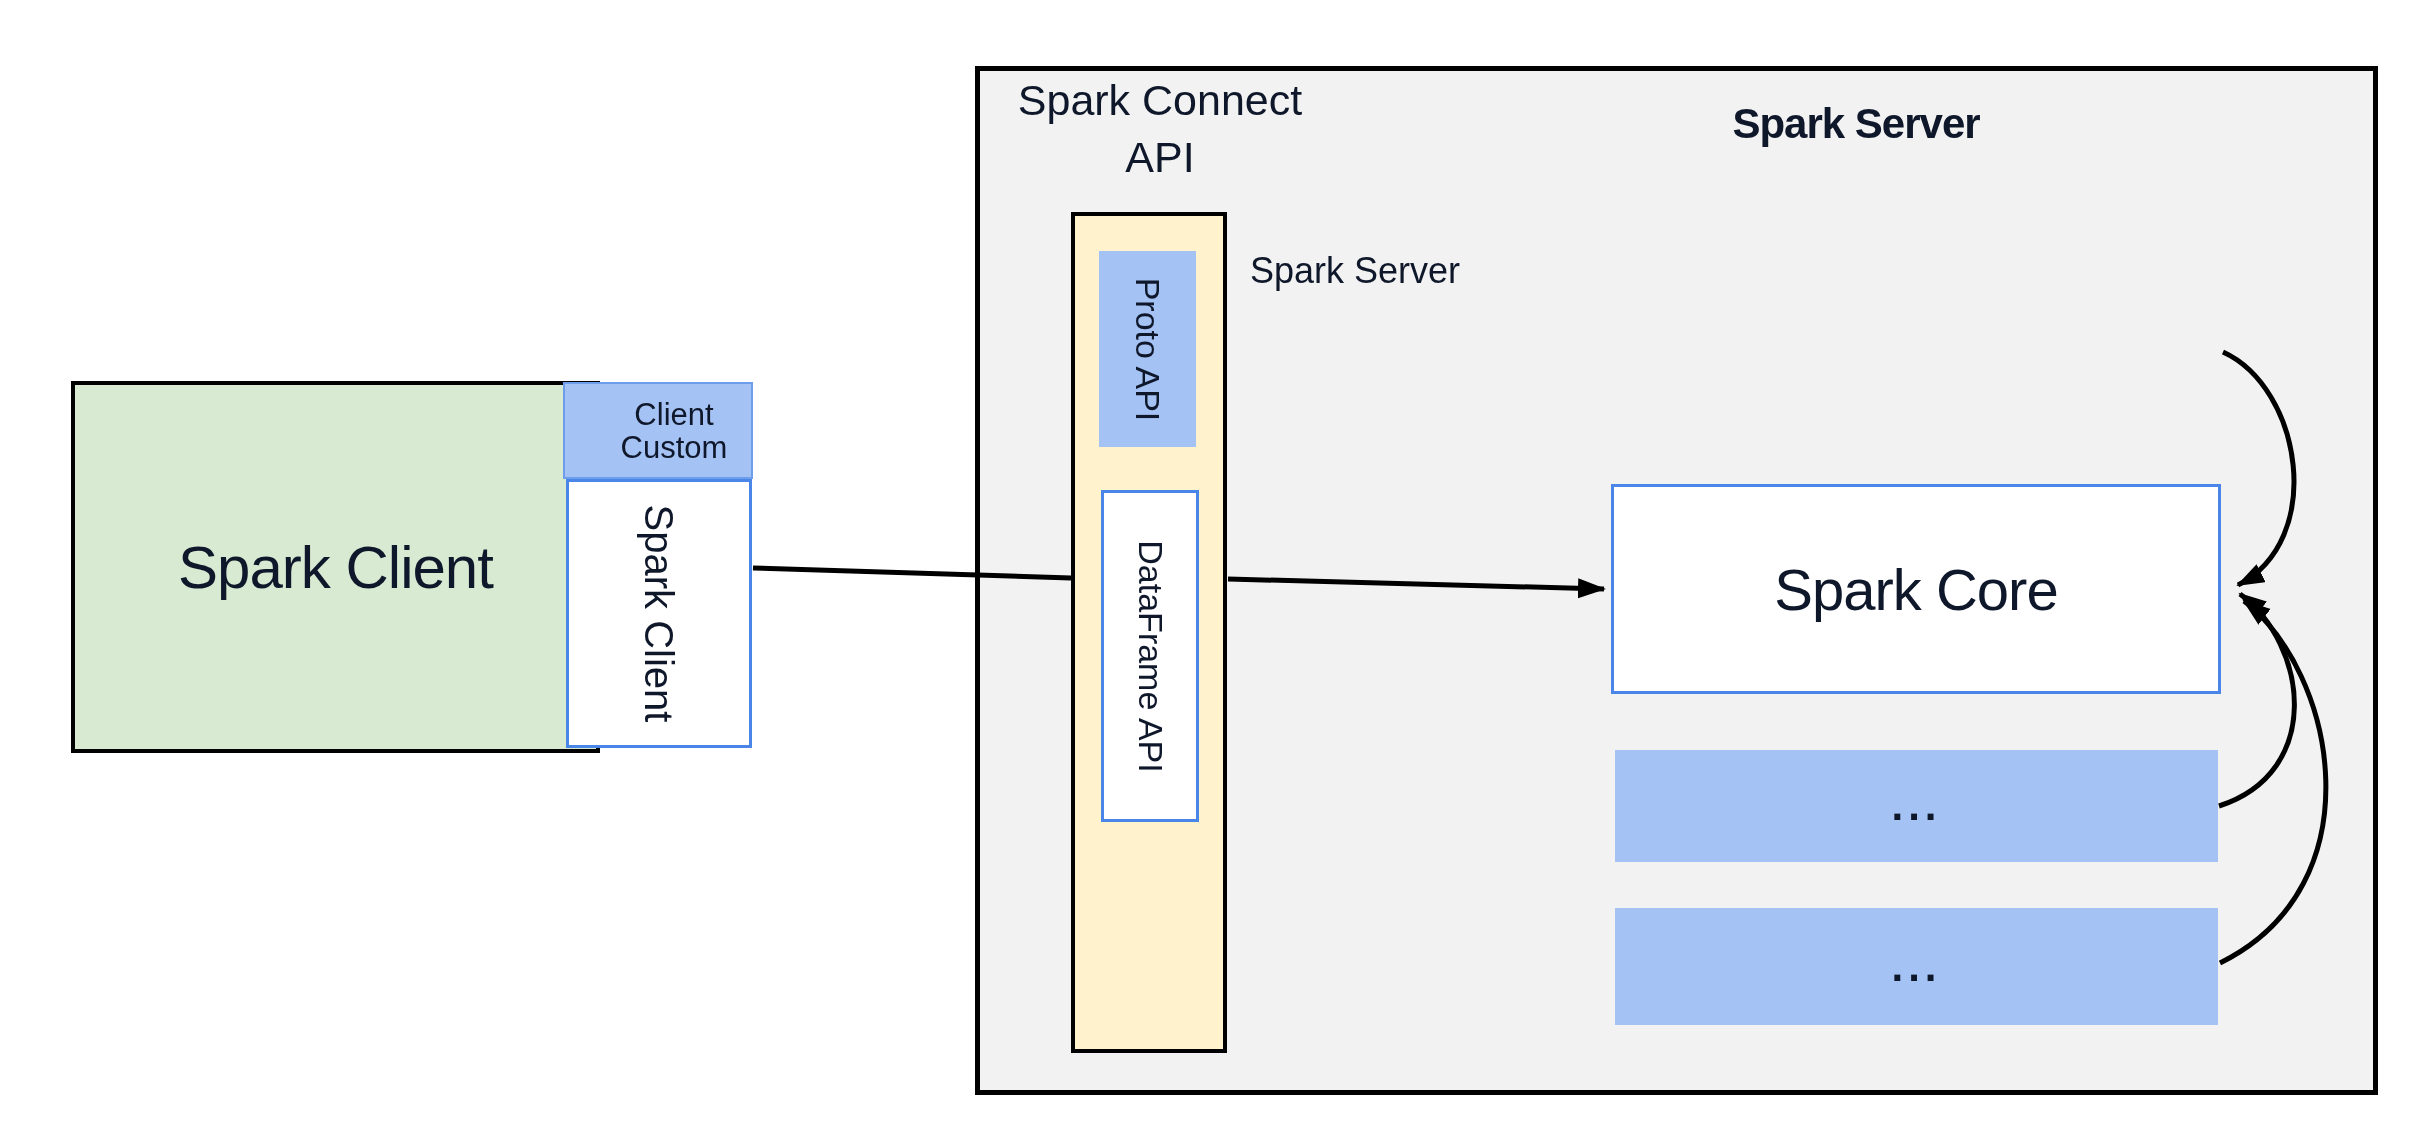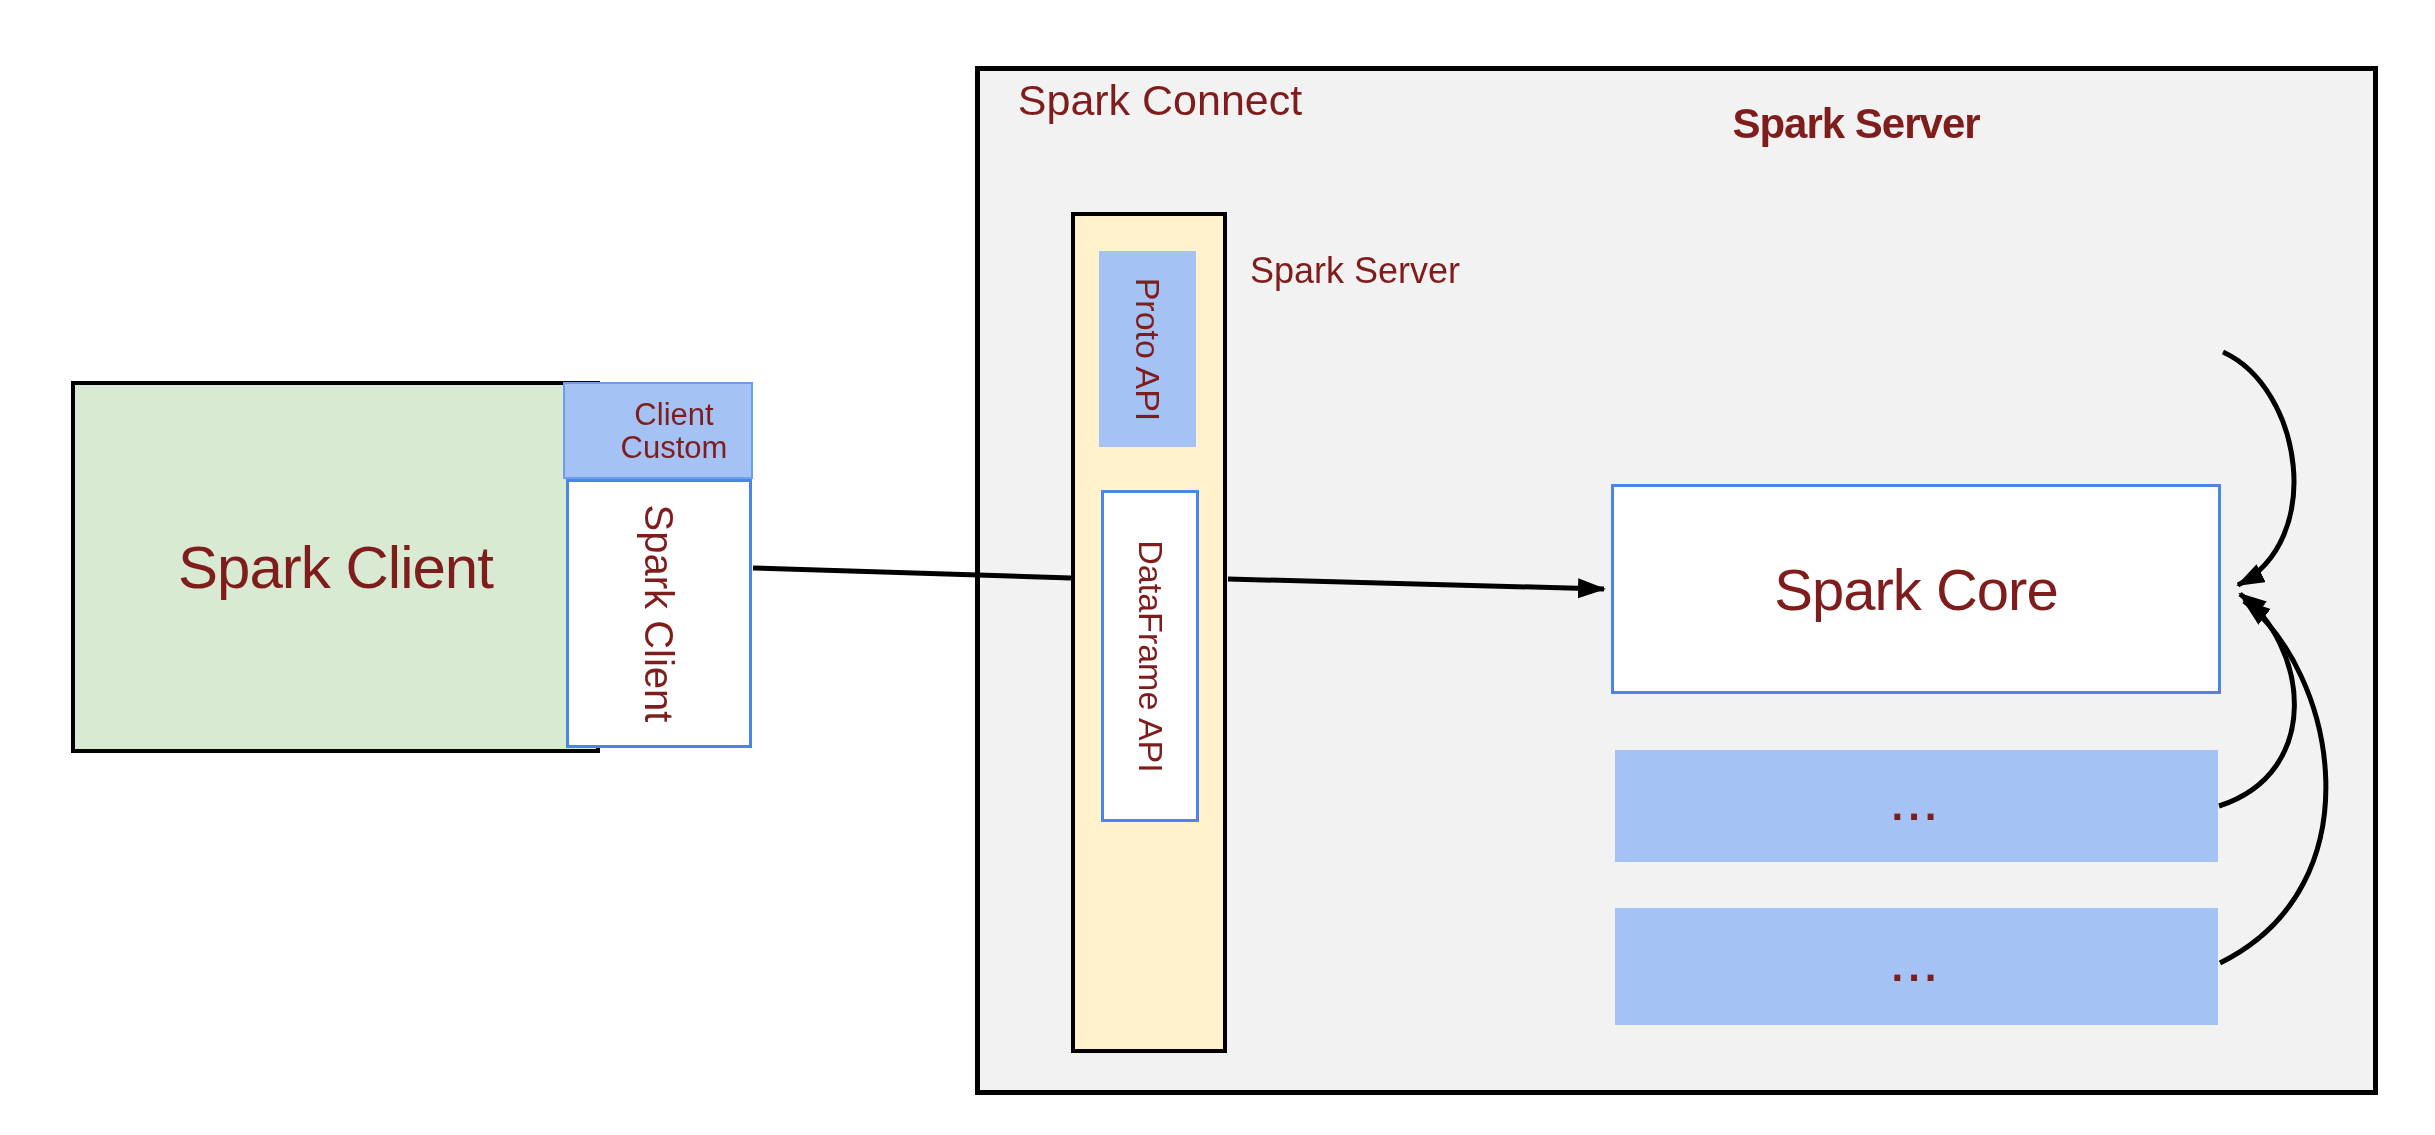--- a/index.html
+++ b/index.html
@@ -1,21 +1,21 @@
 <!DOCTYPE html>
 <html><head>
 <meta charset="utf-8">
 <style>
   html,body{margin:0;padding:0;background:#ffffff;}
   #canvas{
     position:relative;
     width:2435px;height:1135px;
     background:#ffffff;
     font-family:"Liberation Sans",sans-serif;
-    color:#7f1d1d;
+    color:#0f172a;
     overflow:hidden;
   }
   .abs{position:absolute;box-sizing:border-box;}
   .center{display:flex;align-items:center;justify-content:center;text-align:center;}
 
   
   .green-box{
     left:71px;top:381px;width:529px;height:372px;
     background:#d9ead3;border:4px solid #000000;
   }
@@ -93,20 +93,21 @@
 </style>
 </head>
 <body>
 
 <div id="canvas">
 
   <div class="abs server-box"></div>
 
   <div class="abs connect-title">
     <div>Spark Connect</div>
+    <div>API</div>
   </div>
 
   <div class="abs server-title">Spark Server</div>
 
   <div class="abs library-label">
     <div>Spark Server</div>
   </div>
 
   <div class="abs yellow-box"></div>
 

